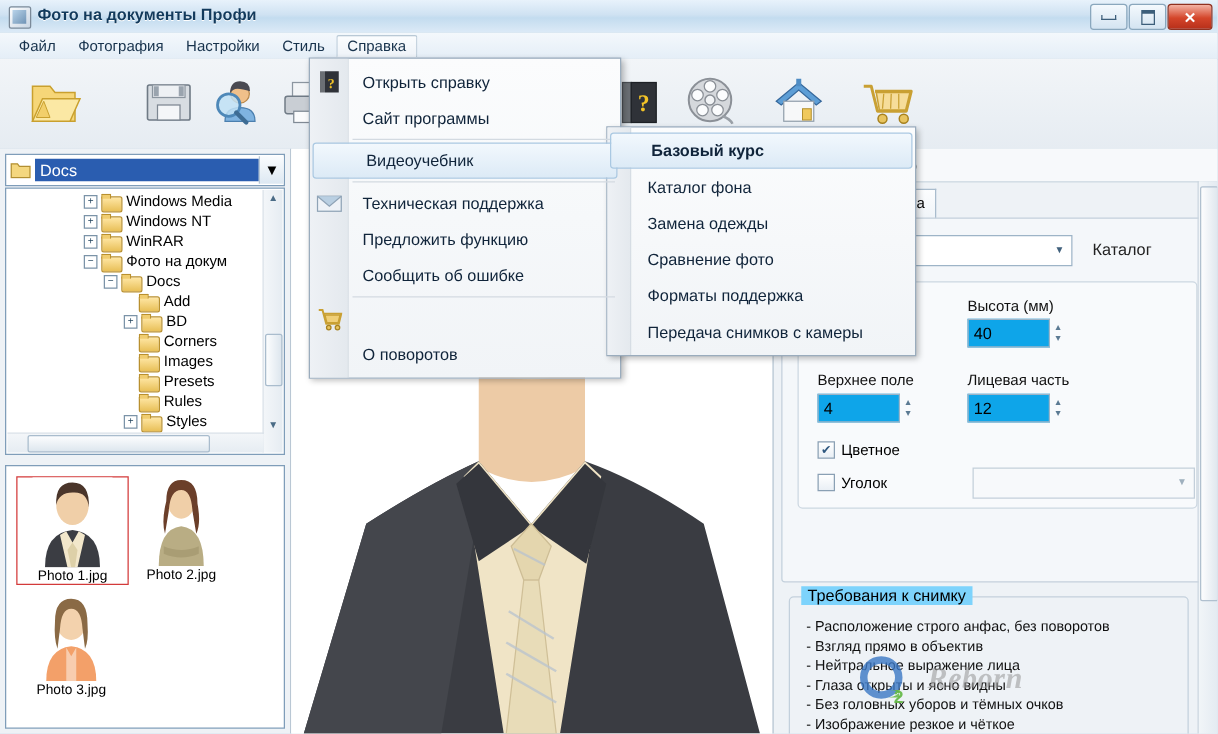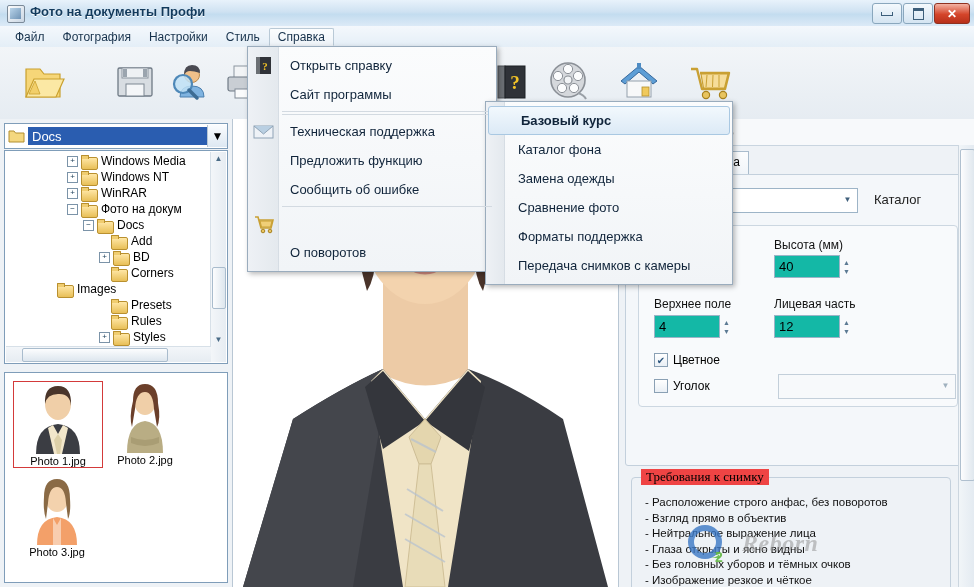--- a/index.html
+++ b/index.html
@@ -103,30 +103,30 @@
   .panelbox{position:absolute;left:6px;top:55px;width:344px;height:290px;
     background:#f4f7fa;border:1px solid #c3d0dc;border-radius:3px;}
   .combo{position:absolute;background:#fff;border:1px solid #9db4c7;height:23px;}
   .combo .cbar{position:absolute;right:0;top:0;width:19px;height:21px;
     display:flex;align-items:center;justify-content:center;color:#40607c;font-size:8px;}
   .btnflat{position:absolute;font-size:13px;color:#222;}
   .group{position:absolute;border:1px solid #ccd7e1;border-radius:4px;background:#f8fafc;}
   .glabel{position:absolute;font-size:12px;color:#111;}
   .spin{position:absolute;height:23px;}
   .spin input{width:100%;height:100%;box-sizing:border-box;border:1px solid #9db4c7;
-    background:#14b8a6;font-size:13px;padding-left:4px;font-family:"Liberation Sans",sans-serif;}
+    background:#0ea5e9;font-size:13px;padding-left:4px;font-family:"Liberation Sans",sans-serif;}
   .spinarrows{position:absolute;right:-12px;top:0;width:11px;height:23px;
     display:flex;flex-direction:column;align-items:center;justify-content:center;
     color:#5b7a93;font-size:7px;line-height:9px;}
   .chk{position:absolute;display:flex;align-items:center;font-size:12px;}
   .chkbox{width:12px;height:12px;border:1px solid #8aa0b4;background:linear-gradient(180deg,#fff,#e9eff5);
     margin-right:5px;display:flex;align-items:center;justify-content:center;font-size:10px;color:#2d567e;}
   .reqbox{position:absolute;left:12px;top:358px;width:318px;height:125px;
     border:1px solid #c3d0dc;border-radius:4px;}
-  .reqtitle{position:absolute;left:22px;top:350px;background:#ef4444;padding:0 5px;font-size:13px;font-family:Liberation Serif, serif;}
+  .reqtitle{position:absolute;left:22px;top:350px;background:#7dd3fc;padding:0 5px;font-size:13px;}
   .reqlist{position:absolute;left:26px;top:376px;font-size:11.5px;line-height:15.6px;color:#111;}
 
   .rvscroll{position:absolute;right:0;top:26px;width:16px;bottom:0;
     background:linear-gradient(90deg,#f1f5f8,#e3eaf1);border-left:1px solid #ccd6df;}
   .rvthumb{position:absolute;left:1px;top:4px;width:13px;height:330px;
     background:linear-gradient(90deg,#fdfdfe,#dfe7ee);border:1px solid #b0c0cf;border-radius:2px;}
 
   
   .menu{position:absolute;background:linear-gradient(180deg,#fbfcfd,#f1f4f7);
     border:1px solid #9aacbd;box-shadow:2px 2px 5px rgba(0,0,0,.28);}
@@ -294,21 +294,21 @@
           <div class="trow" style="padding-left: 94px;">
             <span class="plus">+</span>
             <span class="fic"></span>
             <span>BD</span>
           </div>
           <div class="trow" style="padding-left: 94px;">
             <span class="plus empty"></span>
             <span class="fic"></span>
             <span>Corners</span>
           </div>
-          <div class="trow" style="padding-left: 40px;">
+          <div class="trow" style="padding-left: 94px;">
             <span class="plus empty"></span>
             <span class="fic"></span>
             <span>Images</span>
           </div>
           <div class="trow" style="padding-left: 94px;">
             <span class="plus empty"></span>
             <span class="fic"></span>
             <span>Presets</span>
           </div>
           <div class="trow" style="padding-left: 94px;">
@@ -506,20 +506,23 @@
               <rect x="3" y="2" width="4" height="17" fill="#6b6f74"></rect>
               <rect x="7" y="2" width="11" height="17" fill="#2f3238"></rect>
               <text x="12" y="15" font-size="11" font-weight="bold" fill="#f2c327" text-anchor="middle" font-family="Liberation Serif, serif">?</text>
             </svg></span>
           <span>Открыть справку</span>
         </div>
         <div class="mi">
           <span>Сайт программы</span>
         </div>
         <div class="msep"></div>
+        <div class="mi hl">
+          <span>Видеоучебник</span>
+        </div>
         <div class="msep"></div>
         <div class="mi">
           <span class="mic"><svg width="21" height="21" viewBox="0 0 21 21">
               <rect x="1" y="5" width="19" height="12" fill="#eef2f7" stroke="#8fa3b6"></rect>
               <path d="M1 5 L10.5 13 L20 5" fill="#b9cfe2" stroke="#8fa3b6"></path>
             </svg></span>
           <span>Техническая поддержка</span>
         </div>
         <div class="mi">
           <span>Предложить функцию</span>

